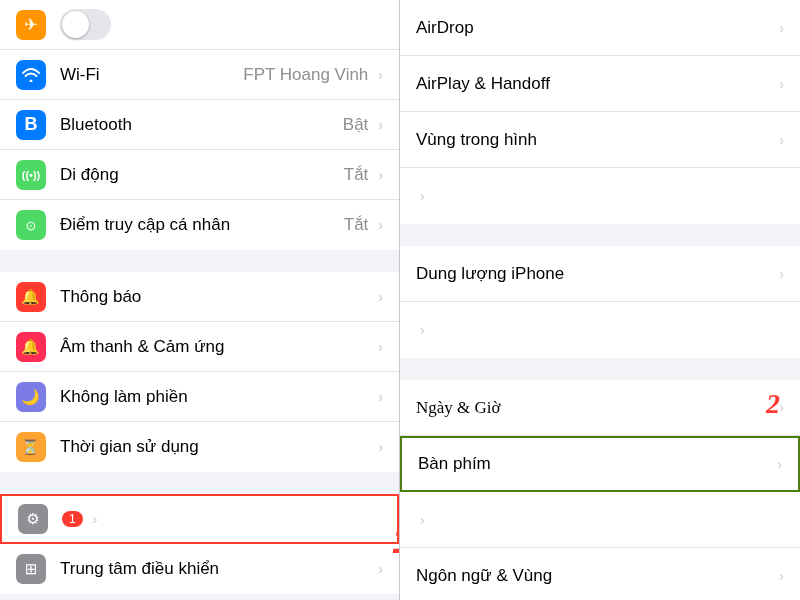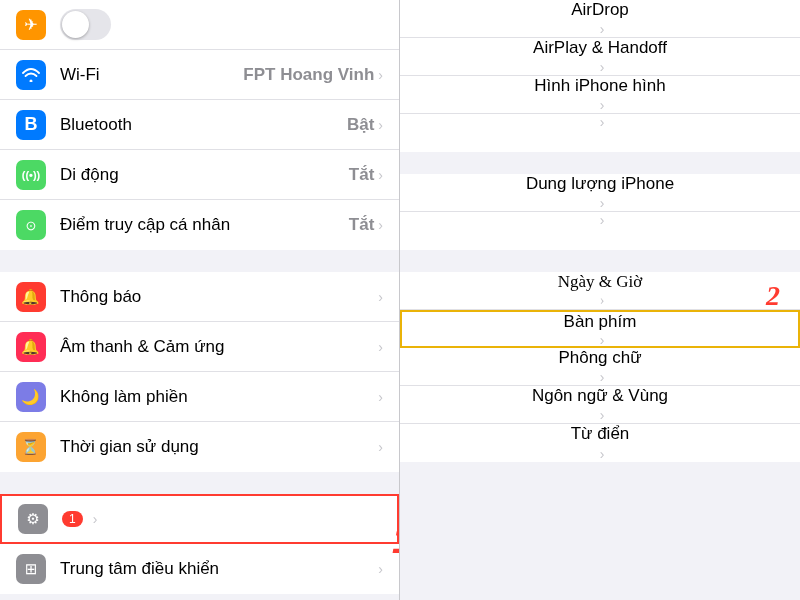--- a/index.html
+++ b/index.html
@@ -81,22 +81,21 @@
 
     .row-label {
       flex: 1;
       font-size: 17px;
       color: #000;
     }
 
     .row-value {
       font-size: 17px;
       color: #8e8e93;
-      margin-right: 0;
-      font-weight: bold;
+      margin-right: 6px;
     }
 
     .row-toggle {
       width: 51px;
       height: 31px;
       border-radius: 15.5px;
       background: #e5e5ea;
       position: relative;
       margin-right: 0;
     }
@@ -140,37 +139,36 @@
       font-weight: bold;
       color: #ff3b30;
       font-style: italic;
     }
 
     
     .right-row {
       display: flex;
       align-items: center;
       padding: 0 16px;
-      height: 38px;
+      height: 56px;
       background: #fff;
       border-bottom: 0.5px solid #e0e0e5;
       position: relative;
       cursor: pointer;
-      flex-direction: column;
     }
     .right-row:last-child {
       border-bottom: none;
     }
     .right-row-label {
       flex: 1;
       font-size: 17px;
       color: #000;
     }
     .right-row.row-highlighted2 {
-      border: 2px solid #eab308;
+      border: 2px solid #4d7c0f;
     }
 
     .left-panel-inner {
       position: relative;
     }
   </style>
 </head>
 <body>
 
 <div class="left-panel">
@@ -270,21 +268,21 @@
   <div class="settings-group">
     <div class="right-row">
       <span class="right-row-label">AirDrop</span>
       <span class="chevron">›</span>
     </div>
     <div class="right-row">
       <span class="right-row-label">AirPlay &amp; Handoff</span>
       <span class="chevron">›</span>
     </div>
     <div class="right-row">
-      <span class="right-row-label">Hình iPhone hình</span>
+      <span class="right-row-label">Vùng trong hình</span>
       <span class="chevron">›</span>
     </div>
     <div class="right-row">
       <span class="chevron">›</span>
     </div>
   </div>
 
   <div class="group-spacer"></div>
 
   <div class="settings-group">
@@ -305,21 +303,20 @@
       <span class="chevron">›</span>
 
       <span class="step-label" style="position:absolute;right:20px;top:8px;font-size:28px;">2</span>
     </div>
 
     <div class="right-row row-highlighted2">
       <span class="right-row-label">Bàn phím</span>
       <span class="chevron">›</span>
     </div>
     <div class="right-row">
-      <span class="right-row-label">Phông chữ</span>
       <span class="chevron">›</span>
     </div>
     <div class="right-row">
       <span class="right-row-label">Ngôn ngữ &amp; Vùng</span>
       <span class="chevron">›</span>
     </div>
     <div class="right-row">
       <span class="right-row-label">Từ điển</span>
       <span class="chevron">›</span>
     </div>

